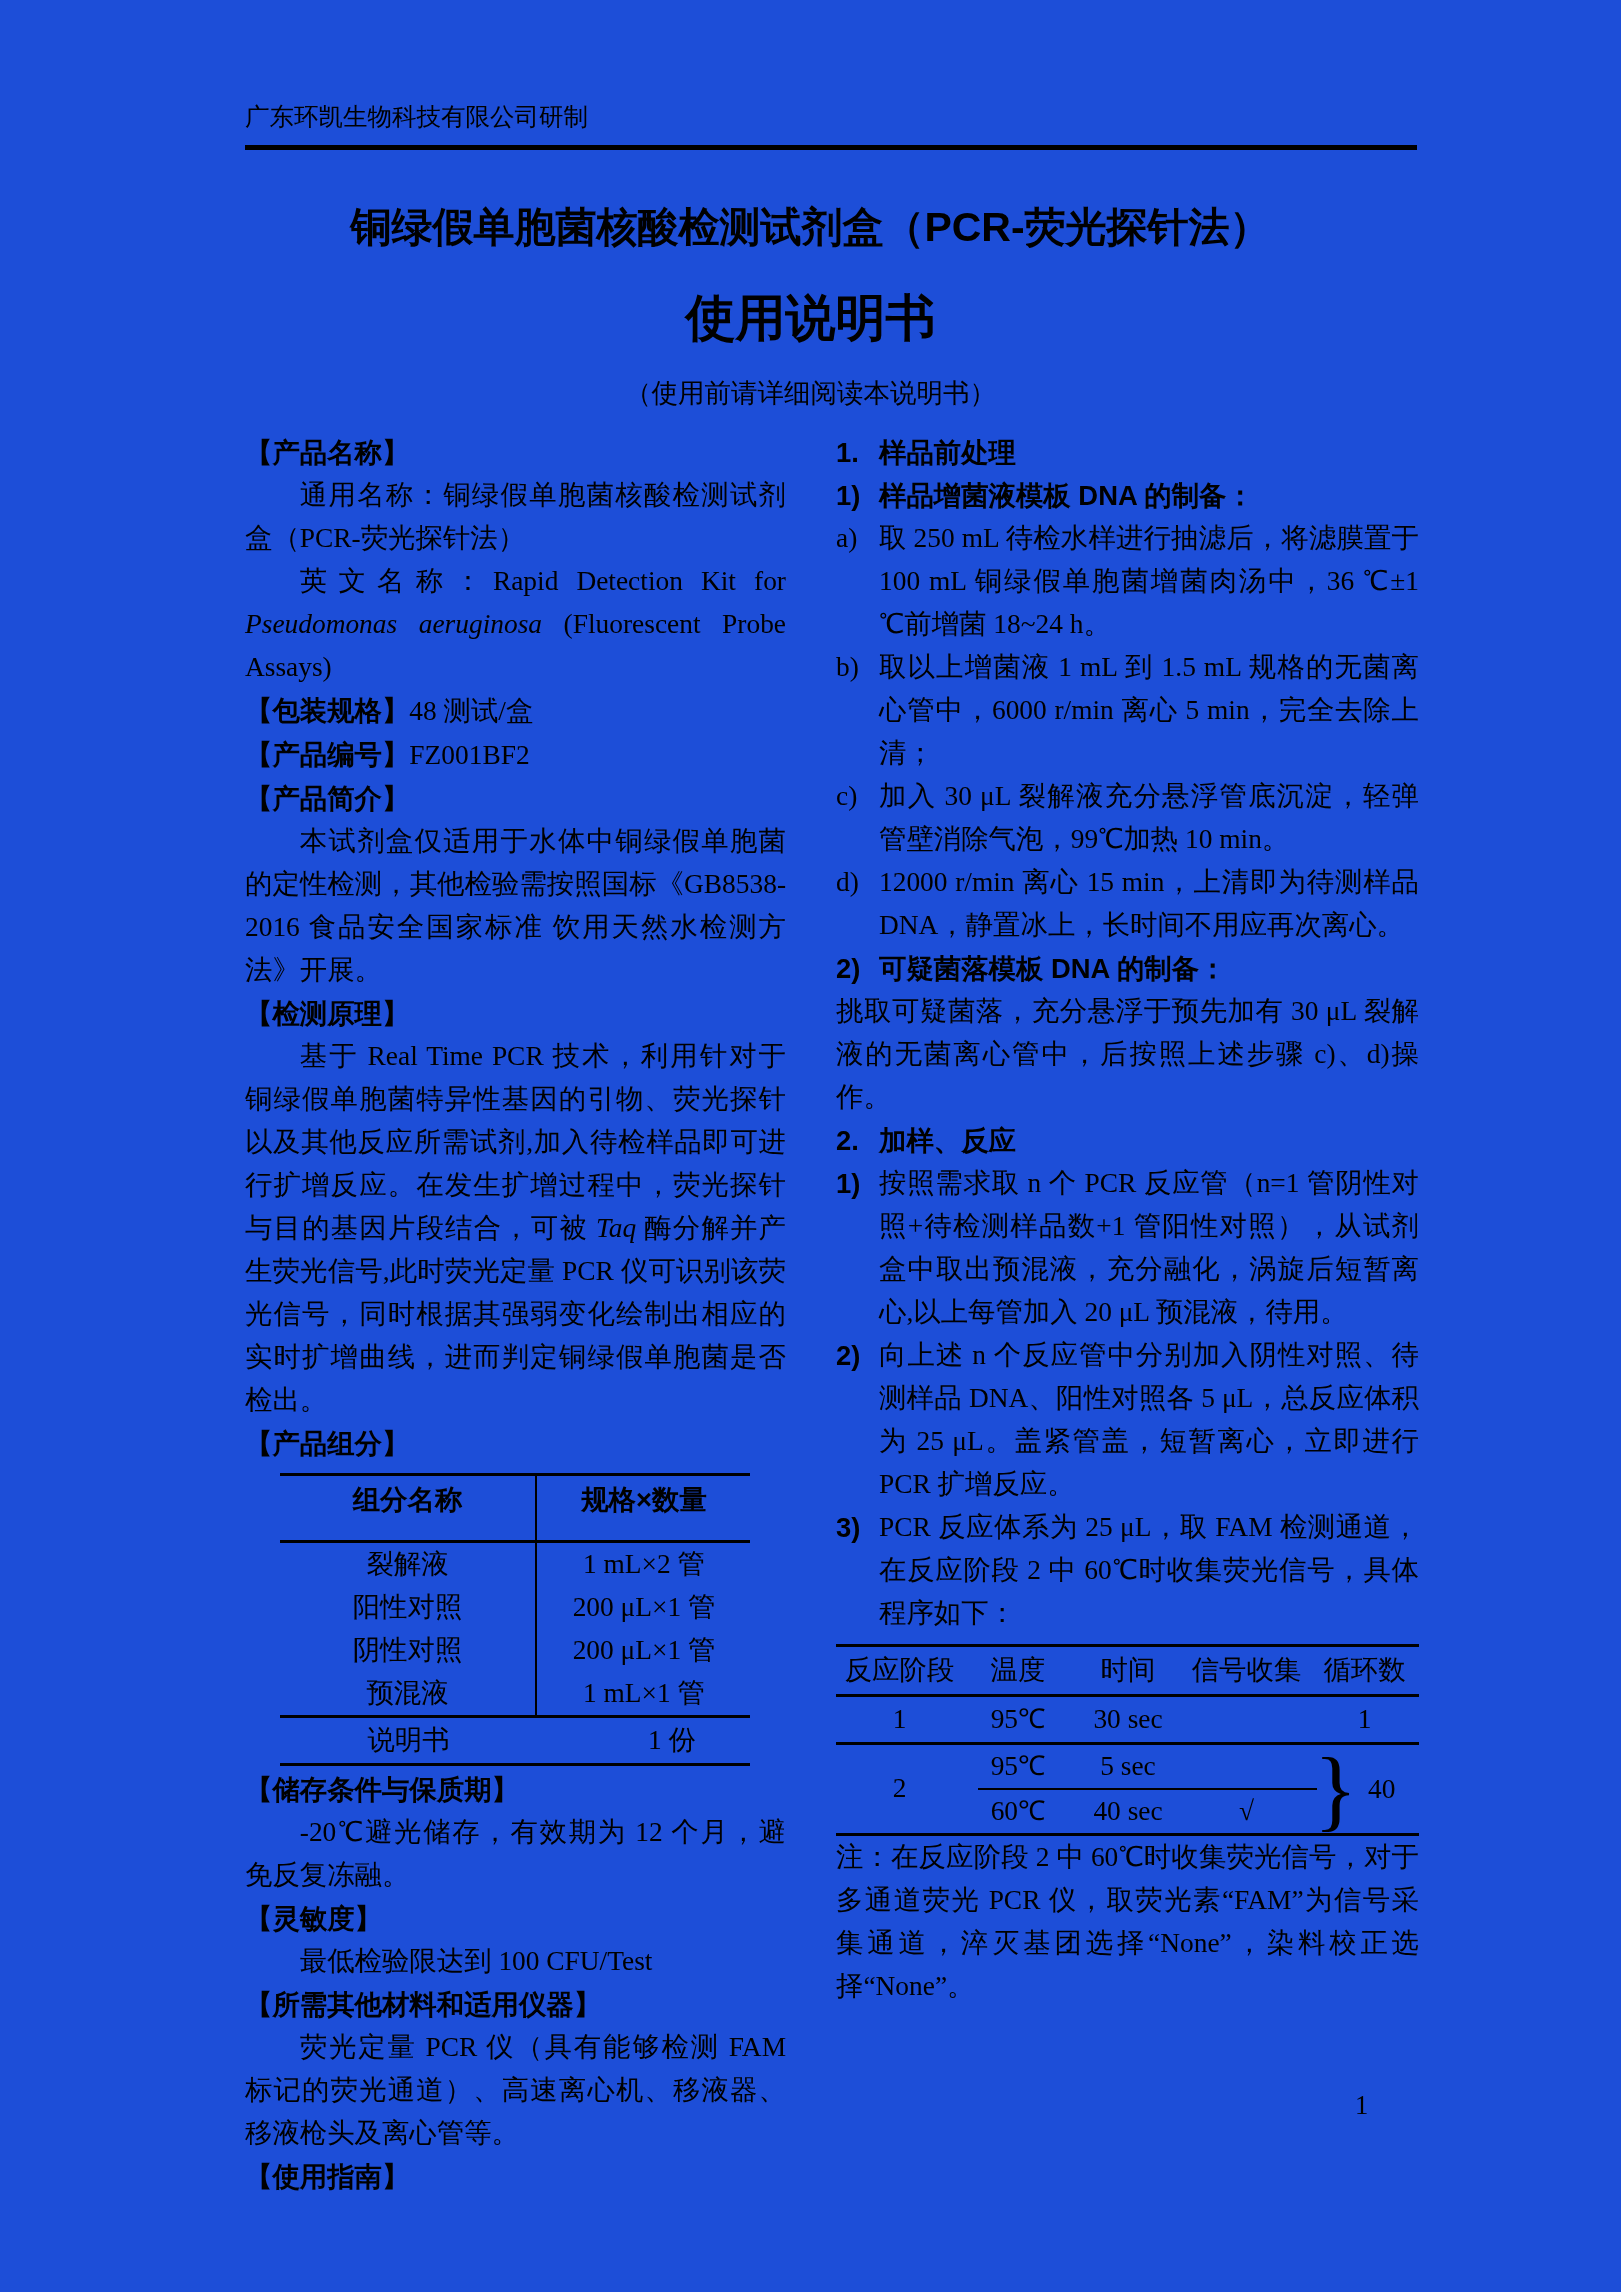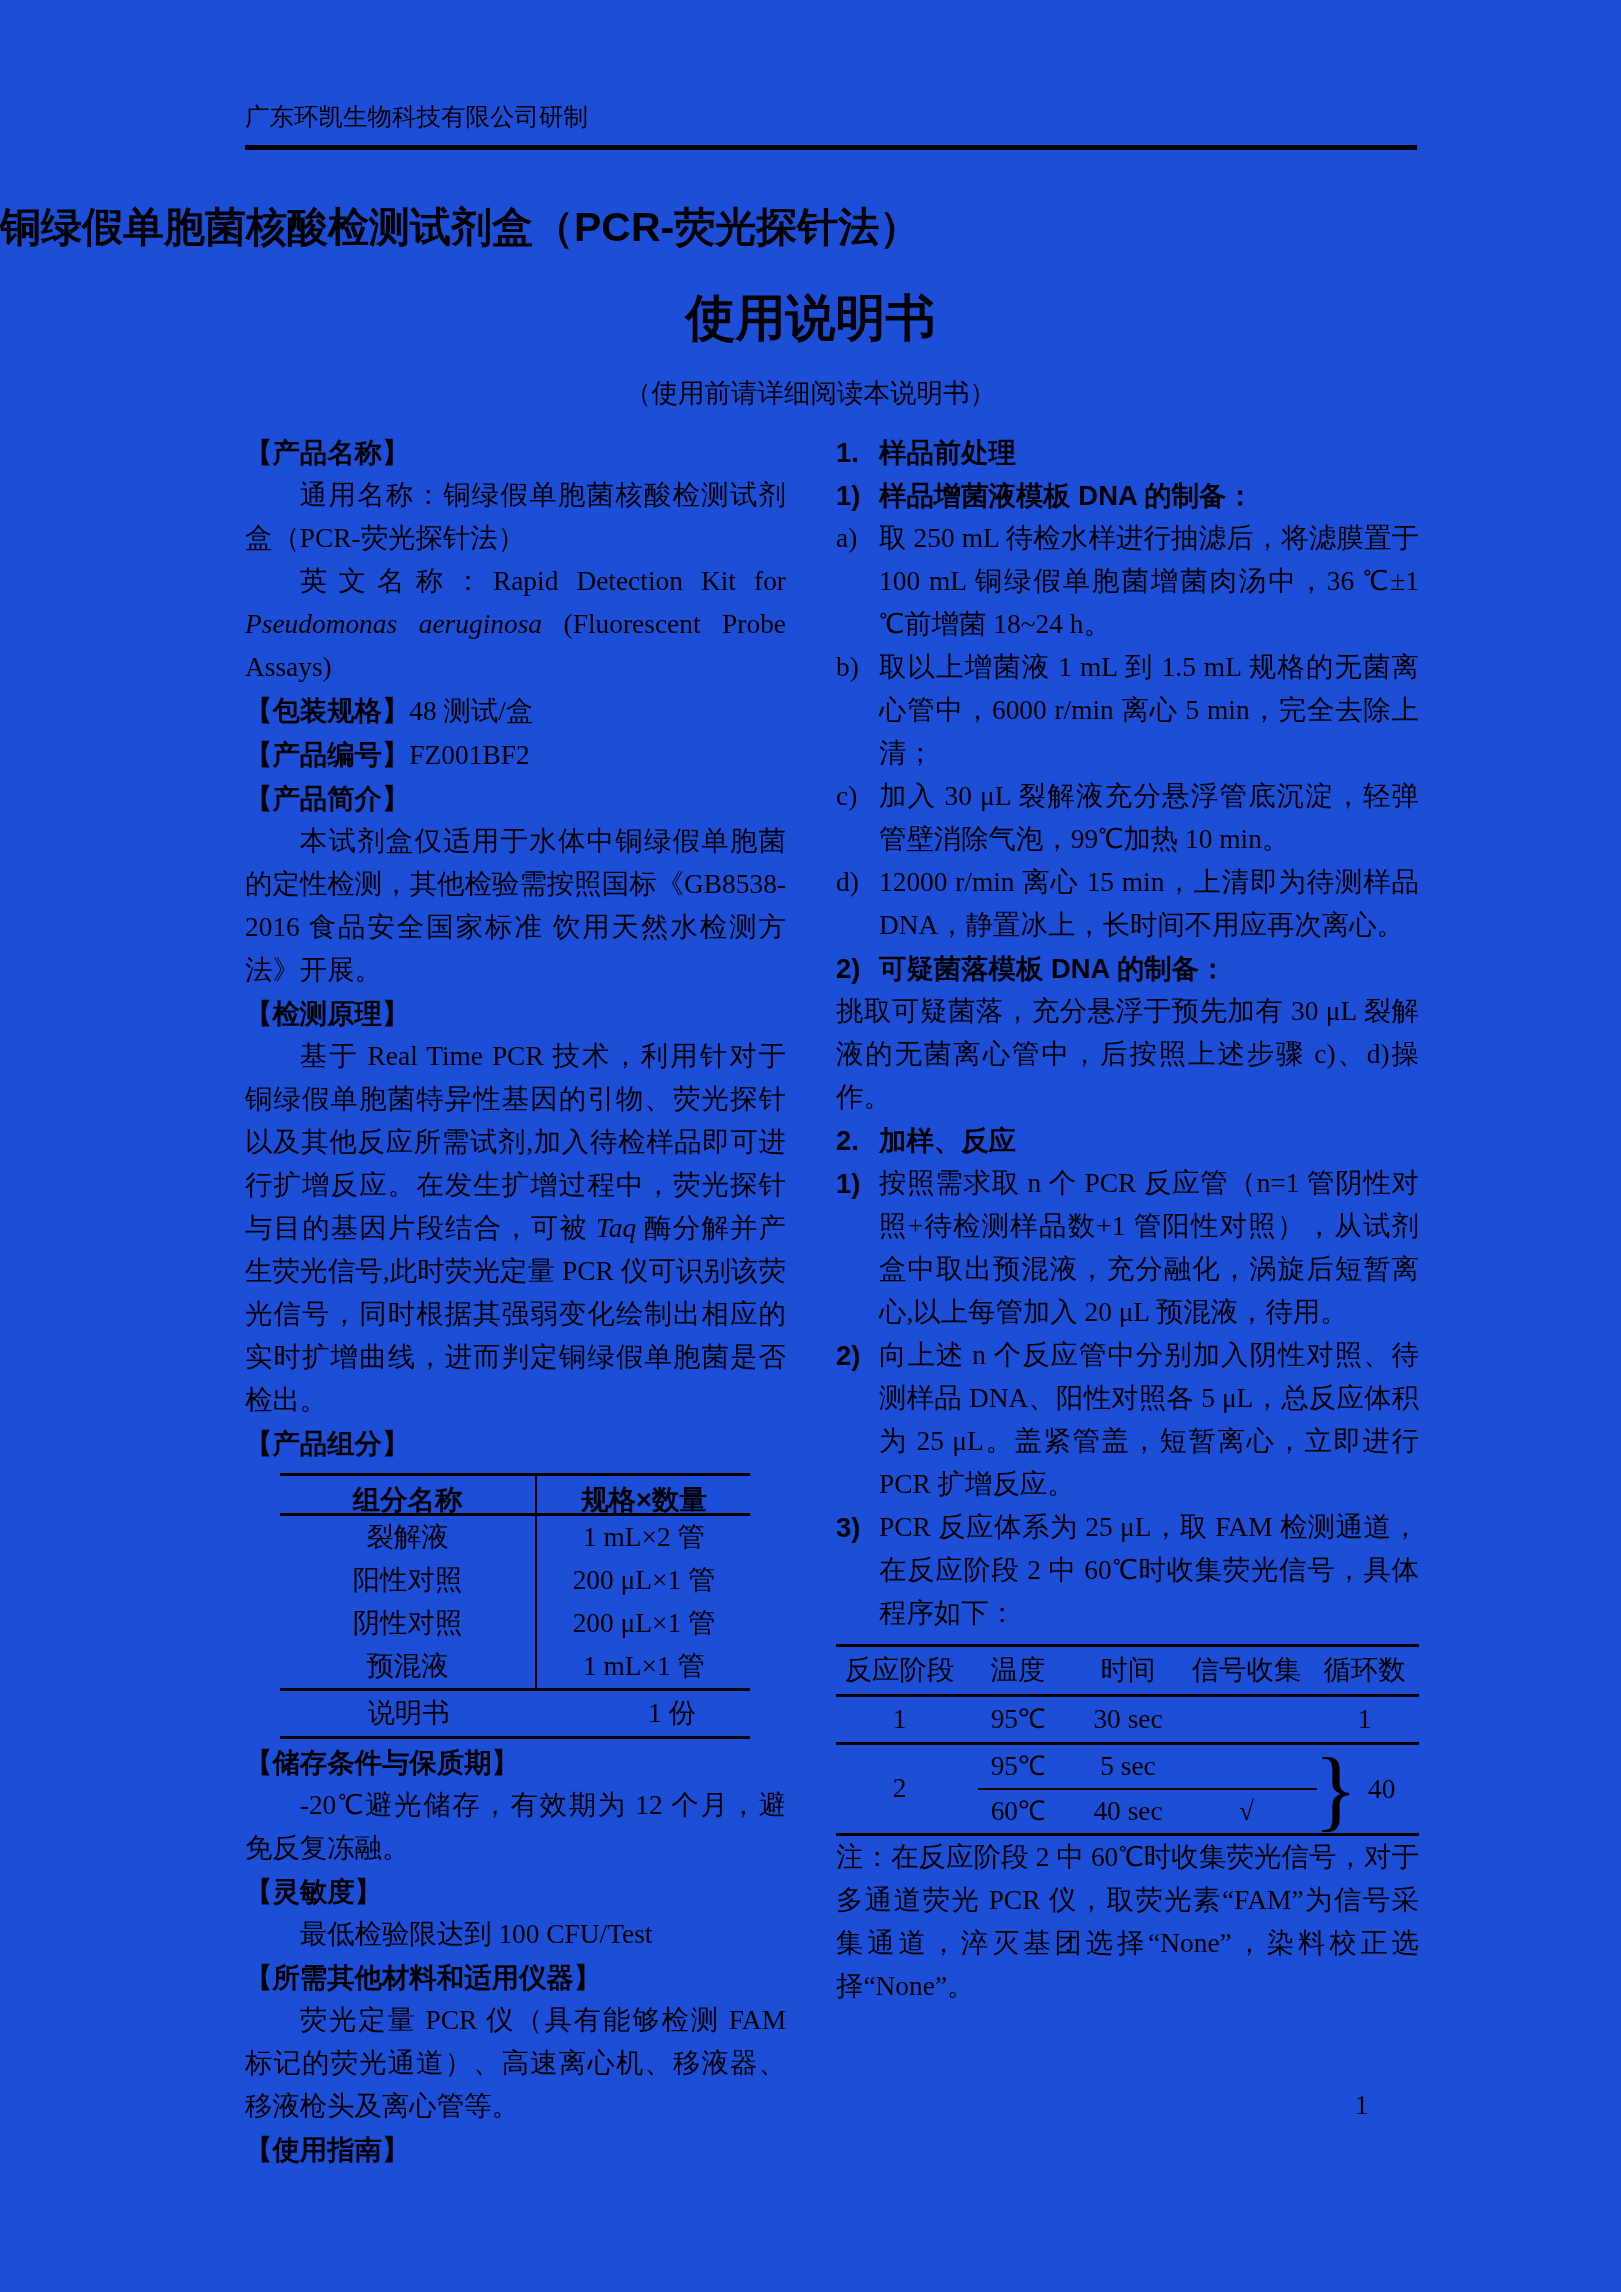--- a/index.html
+++ b/index.html
@@ -1,38 +1,38 @@
 <!DOCTYPE html>
 <html><head>
 <meta charset="utf-8">
 <style>
   html,body{margin:0;padding:0;background:#888;}
   .page{position:relative;width:1621px;height:2293px;background:#1d4ed8;color:#000;
         font-family:"Liberation Serif", serif;font-size:27.4px;line-height:43px;overflow:hidden;}
   .hei{font-family:"Liberation Sans", sans-serif;font-weight:700;}
   .doc-header{position:absolute;left:245px;top:102px;font-size:24.5px;line-height:29px;}
   .header-rule{position:absolute;left:245px;top:145px;width:1172px;height:4.9px;background:#000;}
-  .title-main{position:absolute;left:0;top:202px;width:100%;
+  .title-main{position:absolute;left:0;top:202px;width:100%;text-align:center;
               font-size:41px;line-height:51px;margin:0;}
   .title-sub{position:absolute;left:0;top:294px;width:100%;text-align:center;
              font-size:50px;line-height:49px;margin:0;}
   .read-note{position:absolute;left:0;top:376px;width:100%;text-align:center;font-size:26.5px;line-height:35px;}
   .col{position:absolute;top:431px;text-align:justify;}
   .col-left{left:245px;width:541px;}
   .col-right{left:836px;width:583px;}
   .col p{margin:0;}
   .p-ind{text-indent:2em;}
   .sec-h{font-family:"Liberation Sans", sans-serif;font-weight:700;}
   .inline-h{font-family:"Liberation Sans", sans-serif;font-weight:700;}
   .ital{font-style:italic;}
   
   .comp-table{margin:7.8px 0 2px 35px;width:470px;border-top:3.9px solid #000;border-bottom:3.9px solid #000;}
   .comp-row{display:grid;grid-template-columns:257px 214px;text-align:center;}
   .comp-row > div{height:43px;}
-  .comp-head > div{height:37px;line-height:47px;}
+  .comp-head > div{height:64px;line-height:47px;}
   .comp-head{border-bottom:3.9px solid #000;}
   .comp-body .c1{border-right:2px solid #000;}
   .comp-head .c1{border-right:2px solid #000;}
   .comp-foot{border-top:3.9px solid #000;gap:28px;}
   .comp-foot > div{height:45px;line-height:45px;}
   
   .li{display:flex;margin:0;}
   .li .m{flex:0 0 43px;width:43px;}
   .li .t{flex:1;text-align:justify;}
   .li.head .m,.li.head .t{font-family:"Liberation Sans", sans-serif;font-weight:700;}

